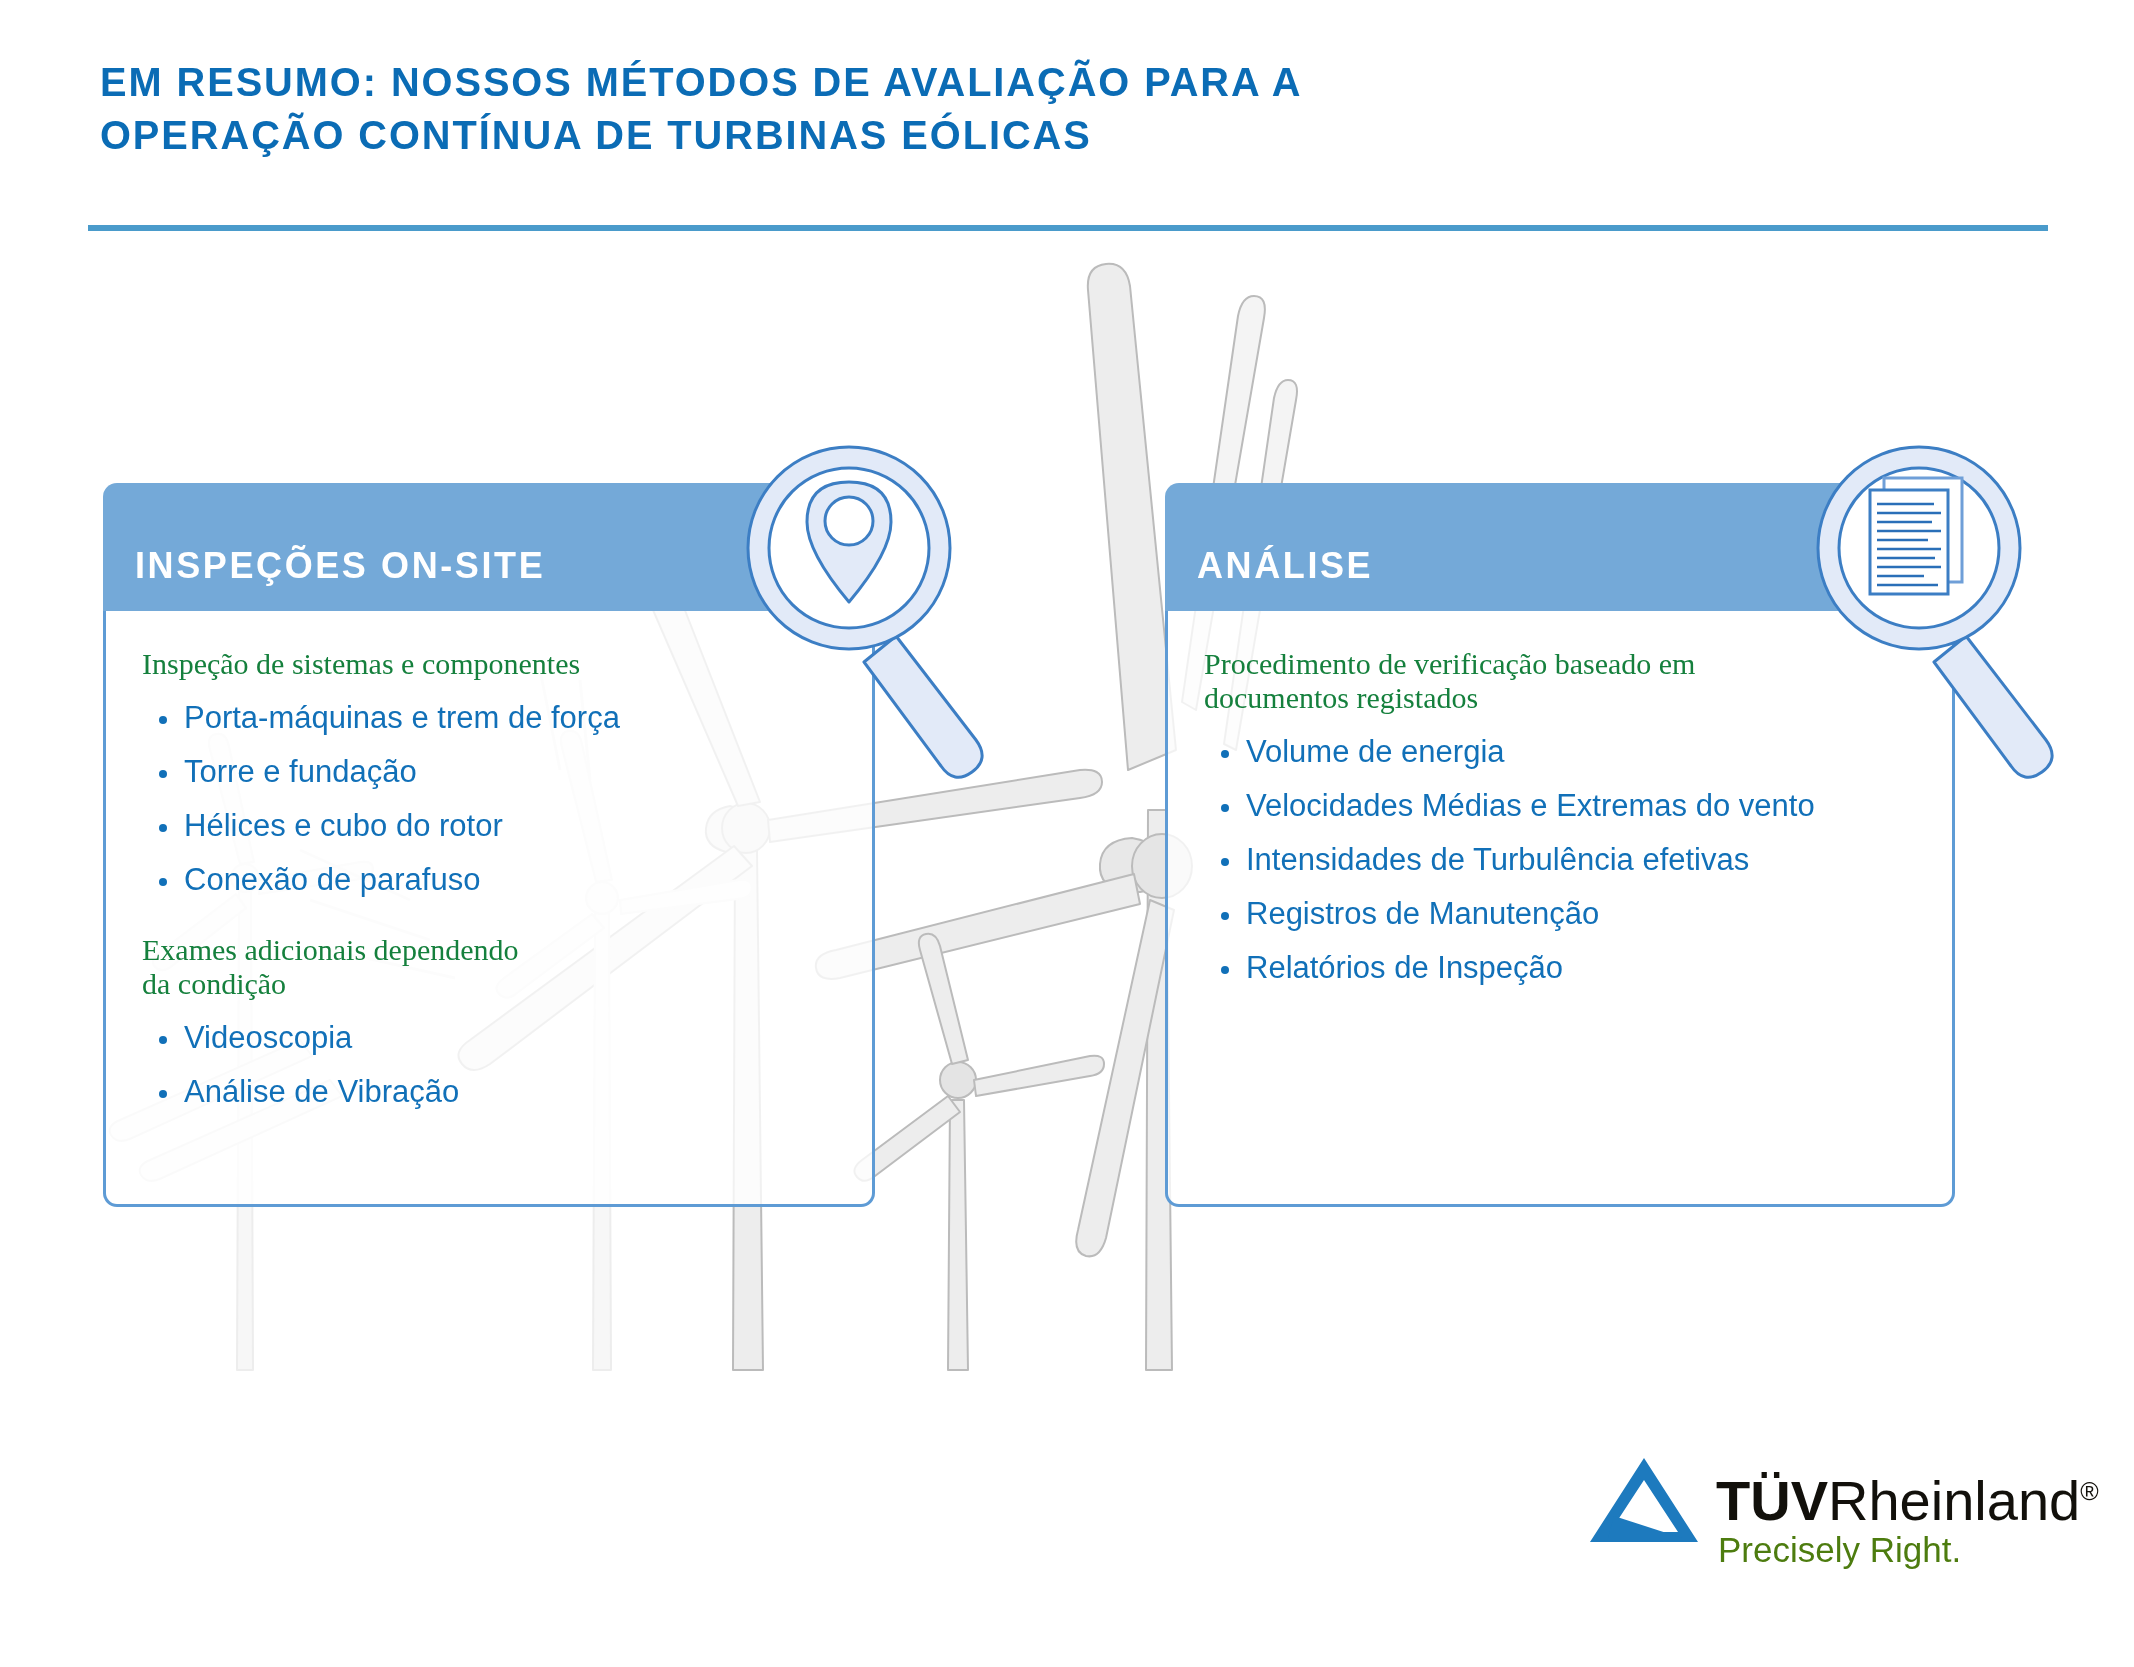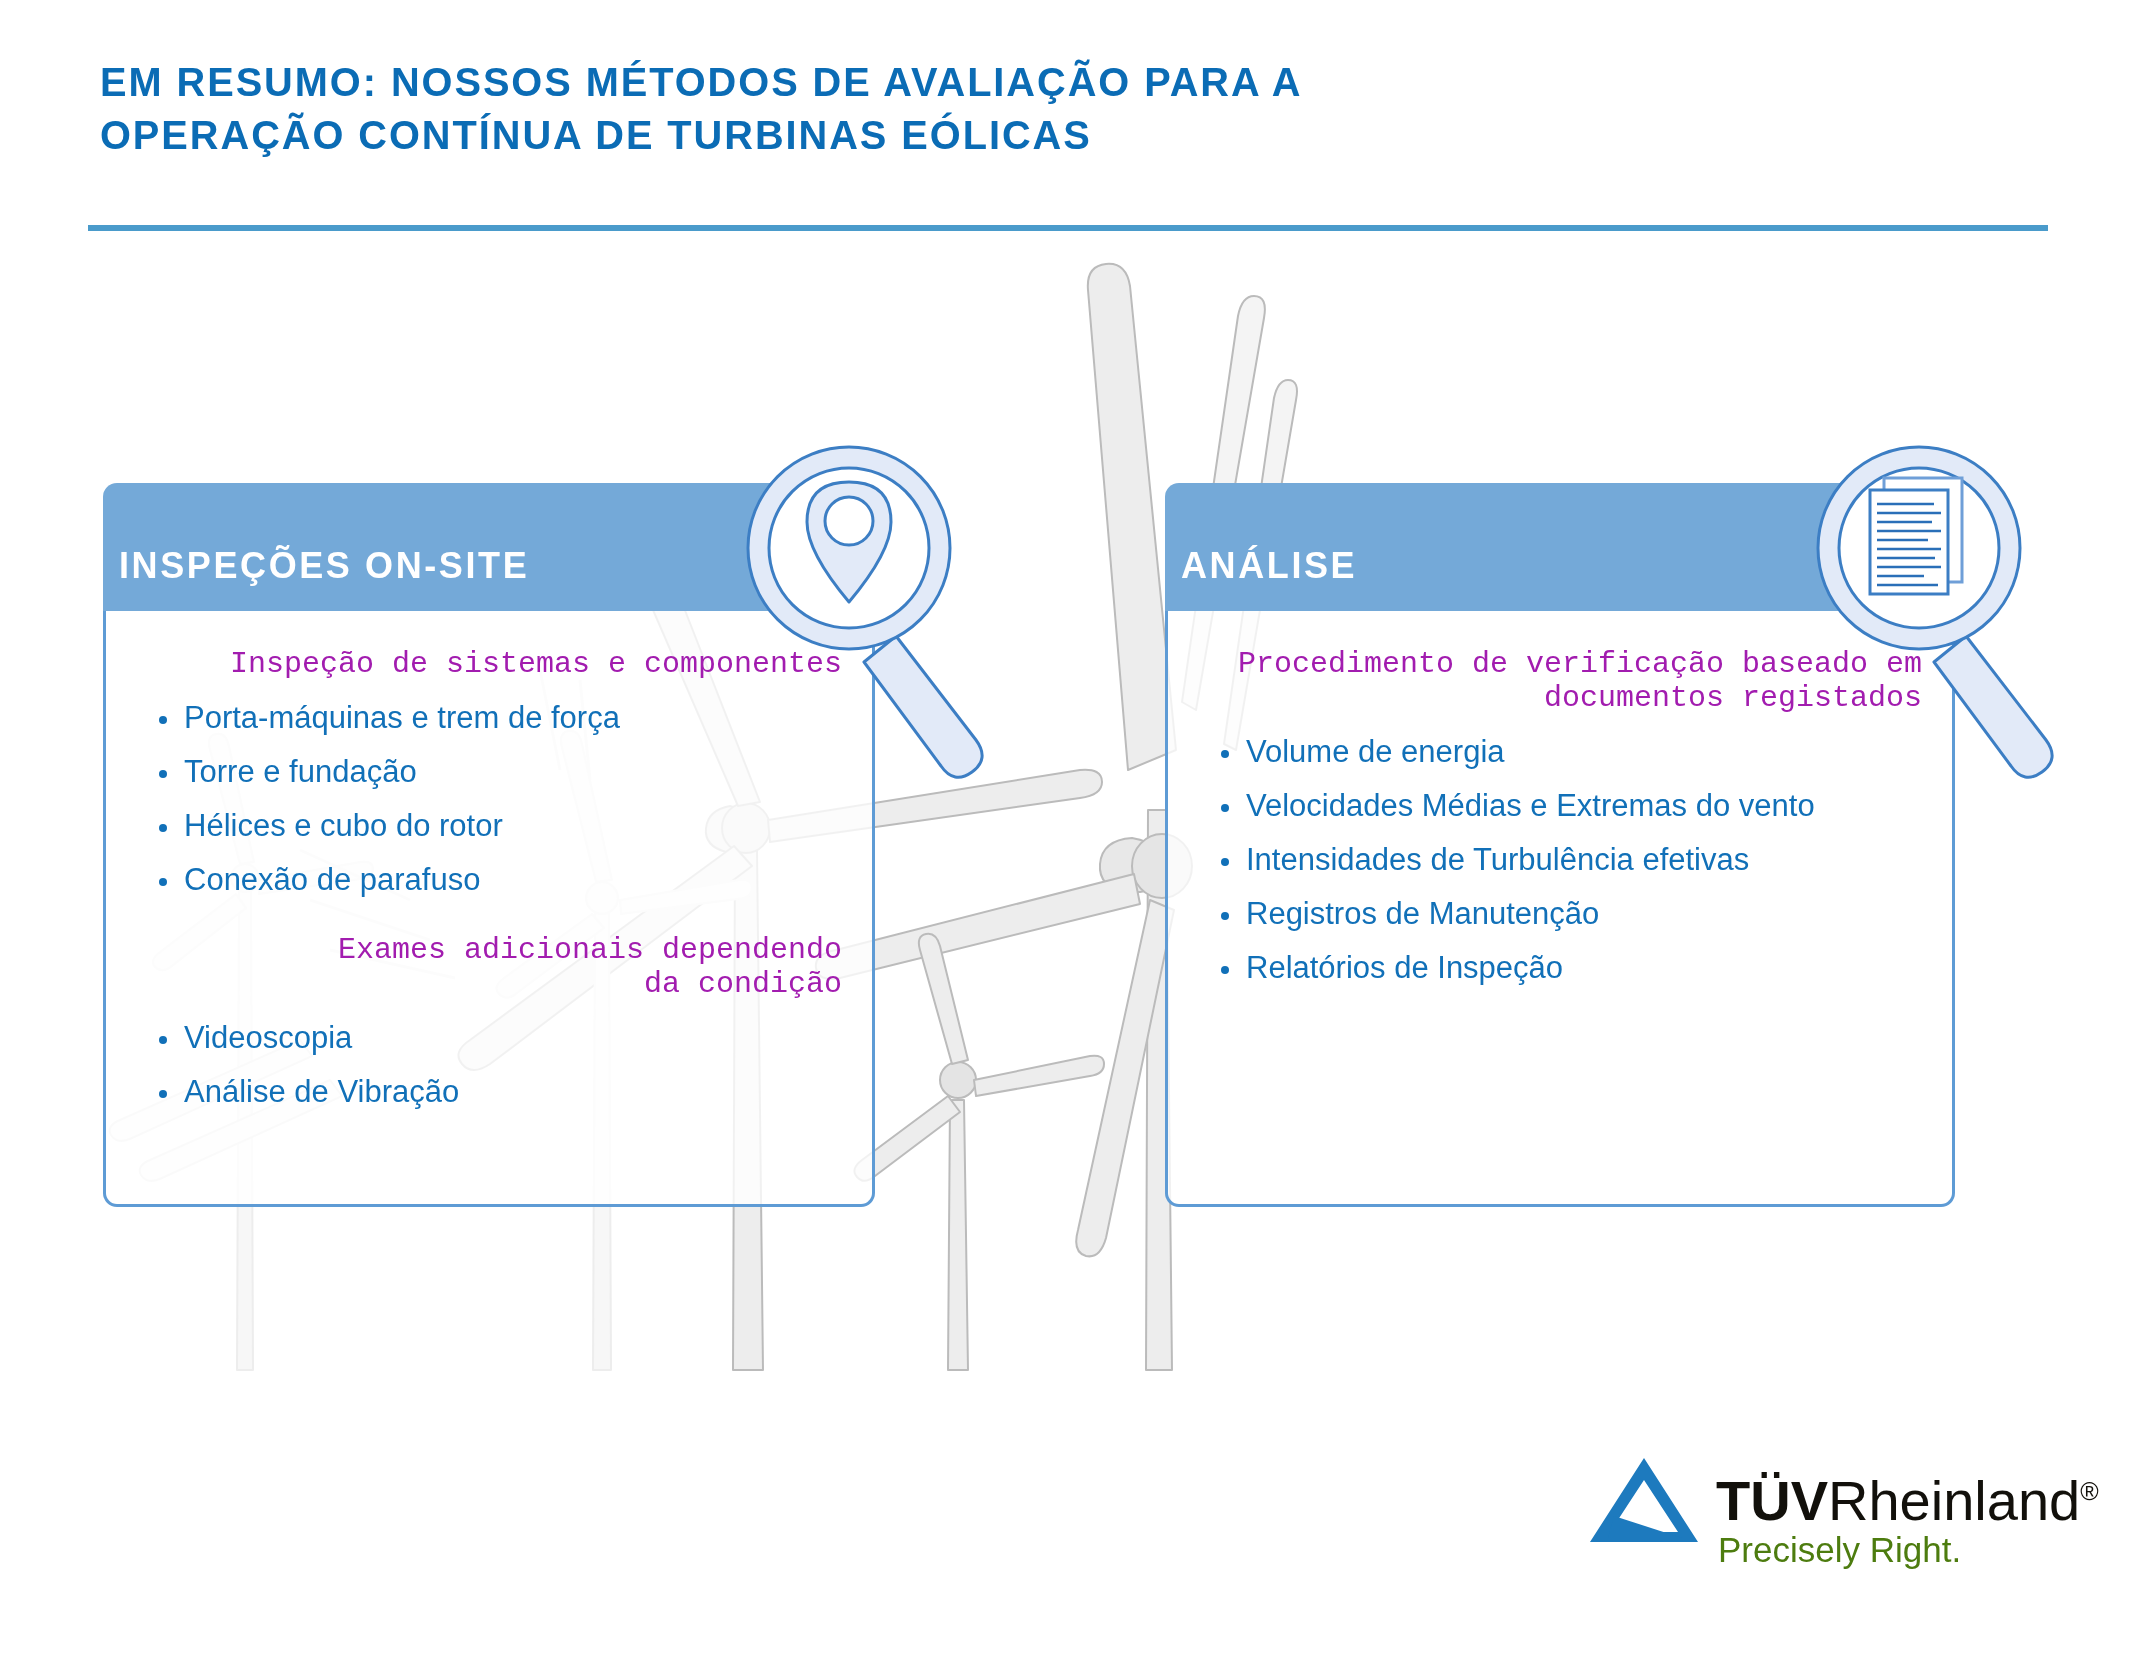--- a/index.html
+++ b/index.html
@@ -59,21 +59,21 @@
     position: absolute;
   }
   .card-header {
     position: relative;
     background: #74A9D8;
     border-radius: 14px 14px 0 0;
     height: 128px;
     box-sizing: border-box;
     display: flex;
     align-items: flex-end;
-    padding: 0 0 26px 16px;
+    padding: 0 0 26px 32px;
     z-index: 3;
   }
   .card-header-title {
     color: #ffffff;
     font-family: "Liberation Sans Narrow", "Liberation Sans", sans-serif;
     font-weight: bold;
     font-size: 36px;
     letter-spacing: 2.6px;
     text-transform: uppercase;
     line-height: 38px;
@@ -84,27 +84,26 @@
     border-top: none;
     border-radius: 0 0 14px 14px;
     background: rgba(255,255,255,0.80);
     box-sizing: border-box;
     padding: 36px 30px 30px 36px;
     z-index: 2;
   }
 
   
   .section-heading {
-    color: #a21caf;
-    font-family: Liberation Mono, monospace;
+    color: #15803d;
+    font-family: Liberation Serif, serif;
     font-size: 30px;
     line-height: 34px;
     margin: 0 0 10px 0;
     white-space: pre-line;
-    text-align: right;
   }
   ul.bullets {
     list-style: none;
     margin: 0 0 0 0;
     padding: 0;
   }
   ul.bullets li {
     position: relative;
     color: #1170B8;
     font-family: "Liberation Sans Narrow", "Liberation Sans", sans-serif;

